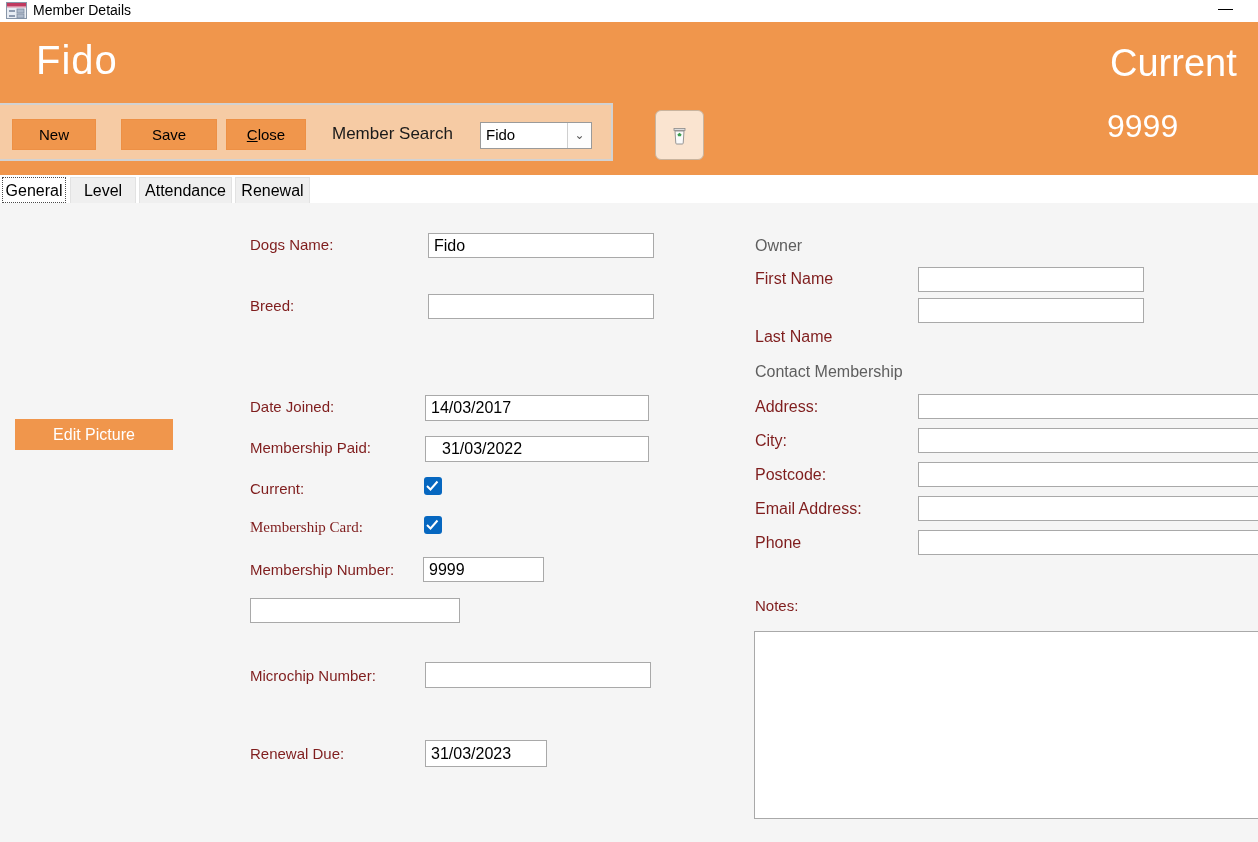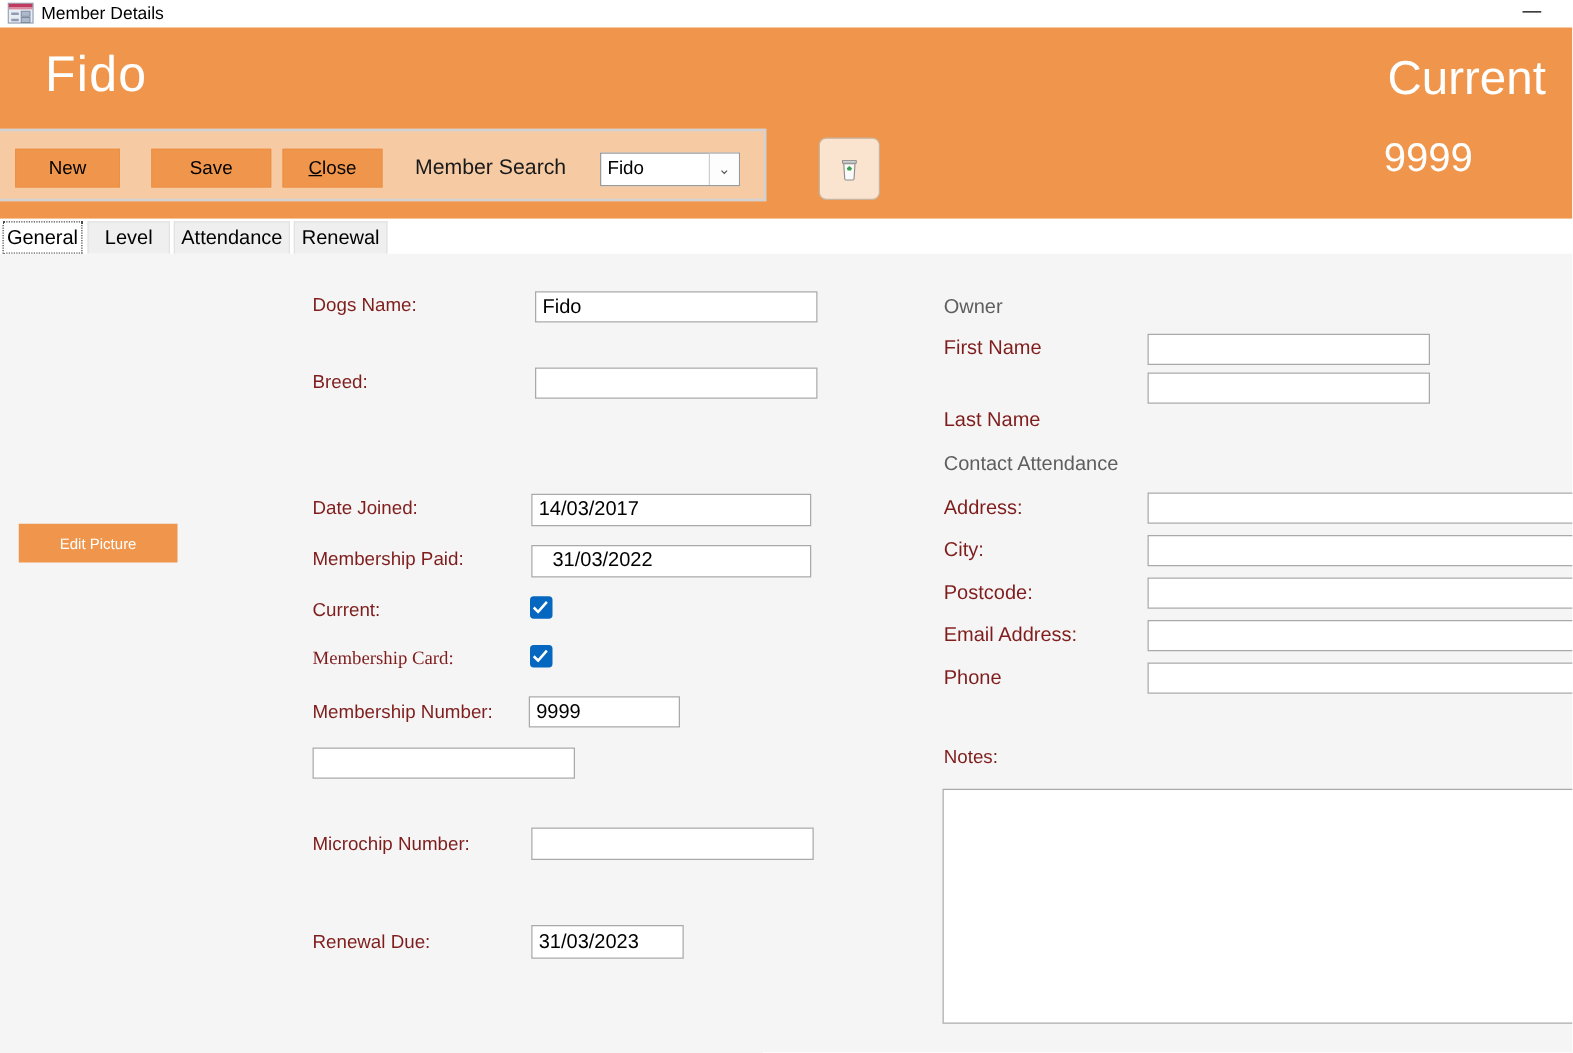--- a/index.html
+++ b/index.html
@@ -49,22 +49,22 @@
   .tab-renewal { left: 235px; width: 75px; }
 
   
   .content { position: absolute; left: 0; top: 203px; width: 1258px; height: 639px; background: #F5F5F5; }
 
   .fld-label { position: absolute; font-size: 15px; color: #7f1d1d; white-space: nowrap; }
   .section-heading { position: absolute; font-size: 16px; color: #5E5E5E; white-space: nowrap; }
   .txt { position: absolute; background: #ffffff; border: 1px solid #A9A9A9; font-size: 16px; color: #000;
     font-family: "Liberation Sans", sans-serif; padding: 0 5px; }
 
-  .edit-picture-btn { position: absolute; left: 15px; top: 216px; width: 127px; height: 31px;
-    background: #F0964C; border: none; color: #ffffff; font-size: 12px;
+  .edit-picture-btn { position: absolute; left: 15px; top: 216px; width: 158px; height: 31px;
+    background: #F0964C; border: none; color: #ffffff; font-size: 16px;
     font-family: "Liberation Sans", sans-serif; cursor: pointer; }
 
   .checkbox { position: absolute; width: 18px; height: 18px; background: #0667C0; border-radius: 3px; cursor: pointer; }
   .checkbox svg { position: absolute; left: 2px; top: 3px; }
 
   .notes-area { position: absolute; left: 754px; top: 428px; width: 520px; height: 188px; background: #ffffff;
     border: 1px solid #A9A9A9; resize: none; font-family: "Liberation Sans", sans-serif; font-size: 15px; }
 </style>
 </head>
 <body>
@@ -159,21 +159,21 @@
     <input class="txt" style="left: 425px; top: 537px; width: 122px; height: 27px;" value="31/03/2023">
 
     <span class="section-heading" style="left:755px; top:34px;">Owner</span>
 
     <span class="fld-label" style="left:755px; top:67px; font-size:16px;">First Name</span>
     <input class="txt" style="left: 918px; top: 64px; width: 226px; height: 25px;" value="">
 
     <span class="fld-label" style="left:755px; top:98px; font-size:16px;margin-top:27px;">Last Name</span>
     <input class="txt" style="left: 918px; top: 95px; width: 226px; height: 25px;" value="">
 
-    <span class="section-heading" style="left:755px; top:160px;">Contact Attendance</span>
+    <span class="section-heading" style="left:755px; top:160px;">Contact Membership</span>
 
     <span class="fld-label" style="left:755px; top:195px; font-size:16px;">Address:</span>
     <input class="txt" style="left: 918px; top: 191px; width: 356px; height: 25px;" value="">
 
     <span class="fld-label" style="left:755px; top:229px; font-size:16px;">City:</span>
     <input class="txt" style="left: 918px; top: 225px; width: 356px; height: 25px;" value="">
 
     <span class="fld-label" style="left:755px; top:263px; font-size:16px;">Postcode:</span>
     <input class="txt" style="left: 918px; top: 259px; width: 356px; height: 25px;" value="">
 

